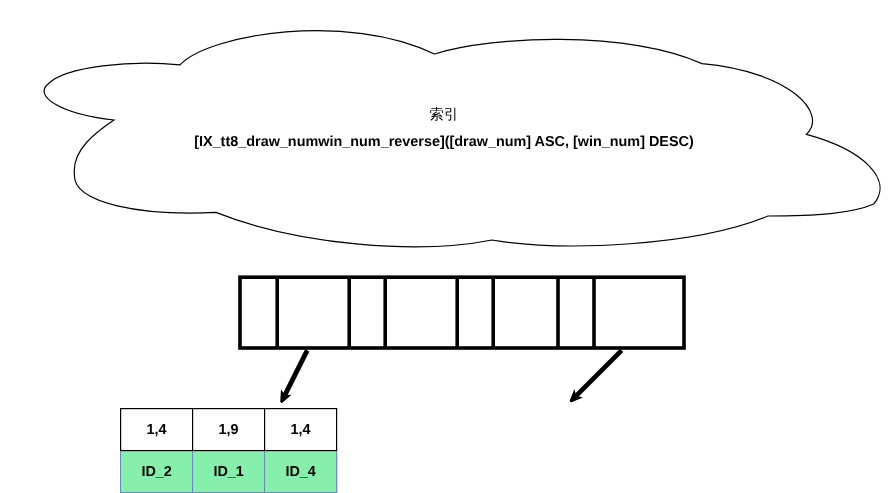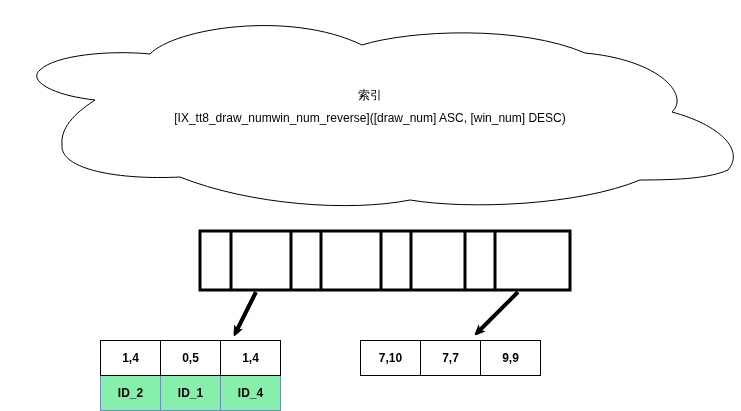--- a/index.html
+++ b/index.html
@@ -24,21 +24,21 @@
     .cloud-label {
       position: absolute;
       left: 60px;
       width: 620px;
       text-align: center;
       font-size: 12px;
       color: #000;
       line-height: 15px;
     }
     .cloud-title { top: 88px; text-align: center; }
-    .cloud-subtitle { top: 111px; font-weight: normal; }
+    .cloud-subtitle { top: 111px; font-weight: bold; }
     .leaf-table {
       position: absolute;
       border-collapse: collapse;
       table-layout: fixed;
     }
     .leaf-table td {
       width: 59px;
       height: 34px;
       text-align: center;
       vertical-align: middle;
@@ -94,32 +94,27 @@
   <line x1="518" y1="292" x2="478" y2="332" stroke="#000" stroke-width="4" marker-end="url(#arrowhead)"></line>
 </svg>
 
 <div class="cloud-label cloud-title">索引</div>
 <div class="cloud-label cloud-subtitle">[IX_tt8_draw_numwin_num_reverse]([draw_num] ASC, [win_num] DESC)</div>
 
 <table class="leaf-table" id="leaf-left">
   <tbody>
       <tr class="keys">
     <td>1,4</td>
-    <td>0,5</td>
+    <td>1,9</td>
     <td>1,4</td>
   </tr>
   <tr class="ids">
     <td>ID_2</td>
     <td>ID_1</td>
     <td>ID_4</td>
   </tr>
 </tbody>
   </table>
 
 <table class="leaf-table" id="leaf-right">
   <tbody>
-      <tr class="keys">
-    <td>7,10</td>
-    <td>7,7</td>
-    <td>9,9</td>
-  </tr>
 </tbody>
   </table>
 
 </body></html>

